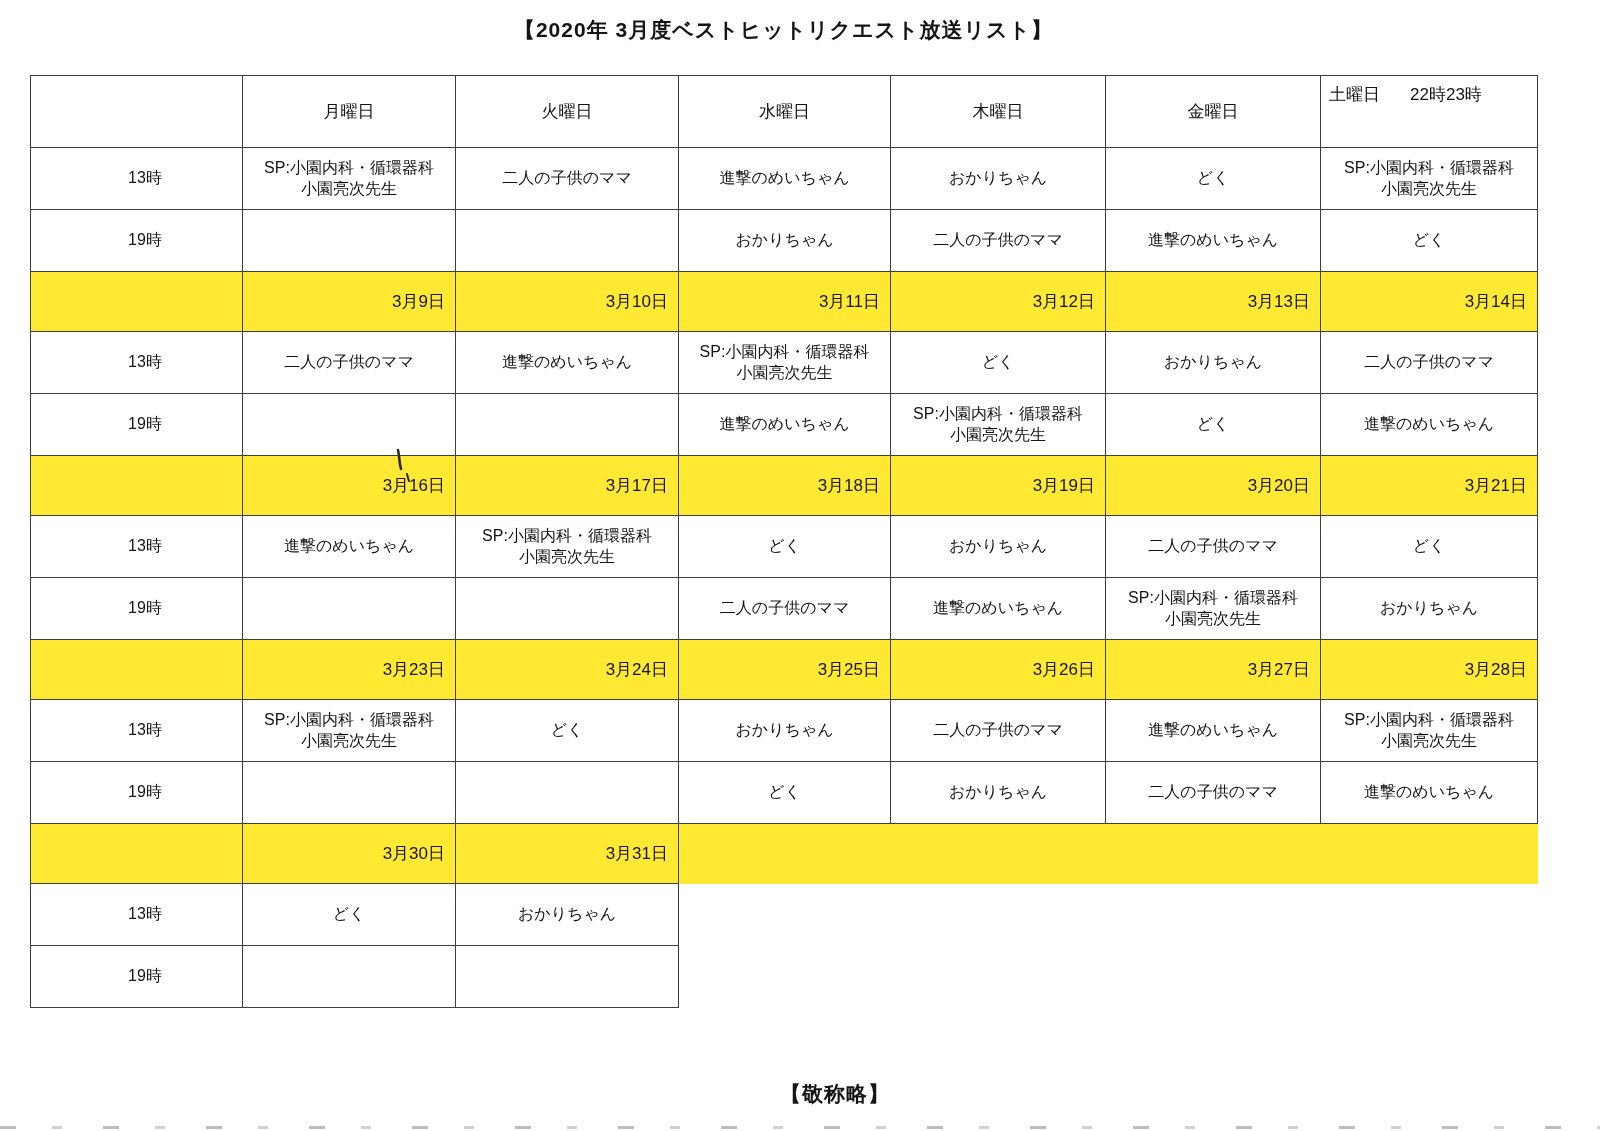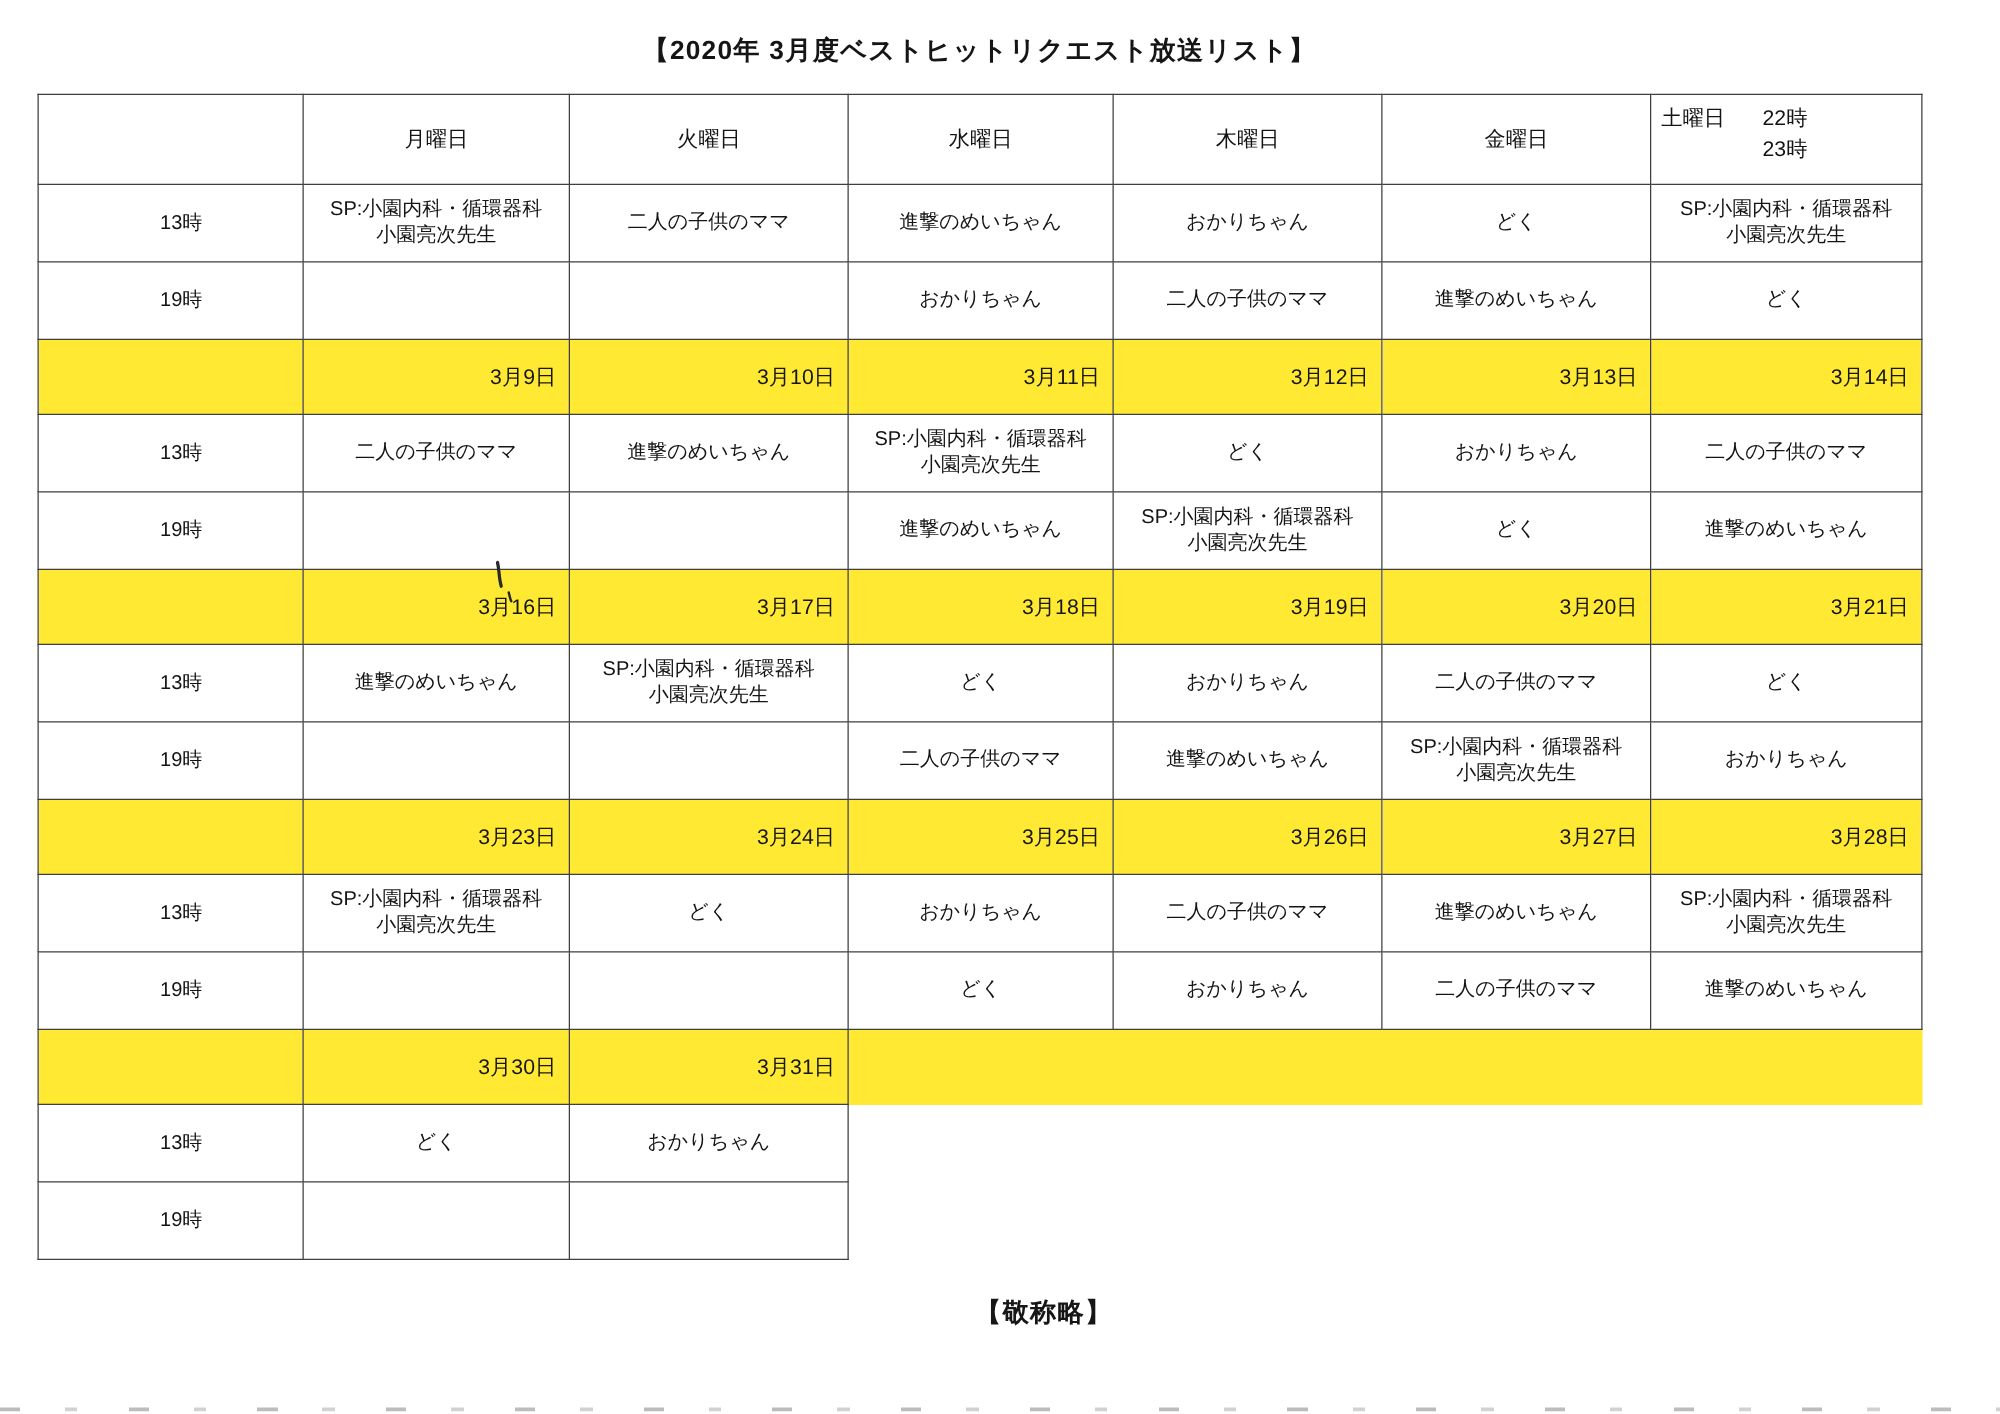--- a/index.html
+++ b/index.html
@@ -3,49 +3,49 @@
 <meta charset="utf-8">
 <style>
   html,body{margin:0;padding:0;background:#ffffff;}
   body{
     width:1600px;height:1131px;position:relative;overflow:hidden;
     font-family:"Liberation Sans","DejaVu Sans",sans-serif;
     color:#111;
     -webkit-font-smoothing:antialiased;
   }
   .page-title{
-    position:absolute;top:26px;left:30px;width:1507px;
+    position:absolute;top:16px;left:30px;width:1507px;
     text-align:center;font-size:21px;font-weight:700;letter-spacing:1px;color:#151515;
   }
   table.sched{
     position:absolute;left:30px;top:75px;width:1507px;
     border-collapse:collapse;table-layout:fixed;
   }
   td{
     border:1px solid #3f3f3f;
     text-align:center;vertical-align:middle;
     font-size:17px;color:#141414;
     padding:0 2px;
     overflow:hidden;
   }
   tr.hdr-row td{height:64px;}
   td.sat-cell{vertical-align:top;text-align:left;padding:7px 0 0 8px;}
   .sat-wrap{display:flex;gap:30px;align-items:flex-start;text-align:right;}
-  .sat-times{display:flex;flex-direction:column;line-height:1.45;}
+  .sat-times{display:flex;flex-direction:row;line-height:1.45;}
   tr.date-row td{
     height:59px;background:#ffe933;
     text-align:right;padding-right:10px;
     font-size:17px;color:#161616;
   }
   tr.prog-row td{height:61px;}
   td.time{font-size:16px;padding-left:19px;}
   td.prog{white-space:pre-line;line-height:1.3;font-size:16px;padding:0 1px;}
   td.ghost{border:none !important;background:transparent;}
   .footer-note{
-    position:absolute;left:760px;top:1036px;width:150px;
+    position:absolute;left:760px;top:1080px;width:150px;
     text-align:center;font-size:21px;font-weight:700;color:#161616;letter-spacing:1px;
   }
   .pen-mark{position:absolute;left:388px;top:448px;width:30px;height:36px;}
   .scan-noise{
     position:absolute;left:0;right:0;bottom:2px;height:3px;opacity:.45;
     background:repeating-linear-gradient(90deg,
       rgba(70,70,70,.8) 0 16px, transparent 16px 52px,
       rgba(70,70,70,.55) 52px 62px, transparent 62px 103px);
   }
 </style>

